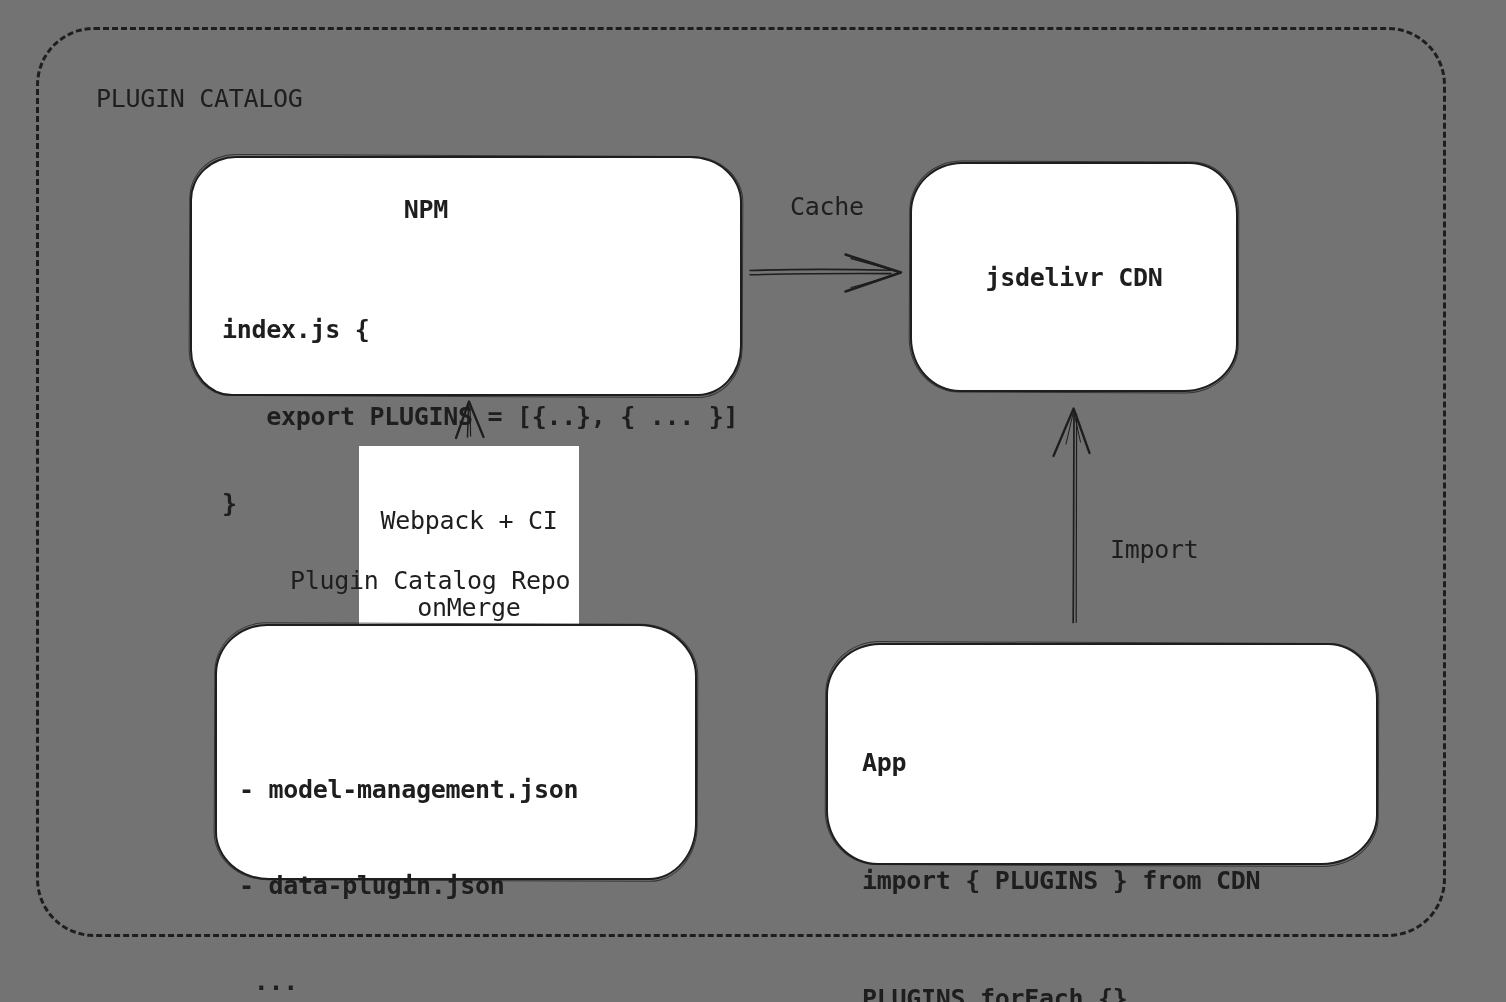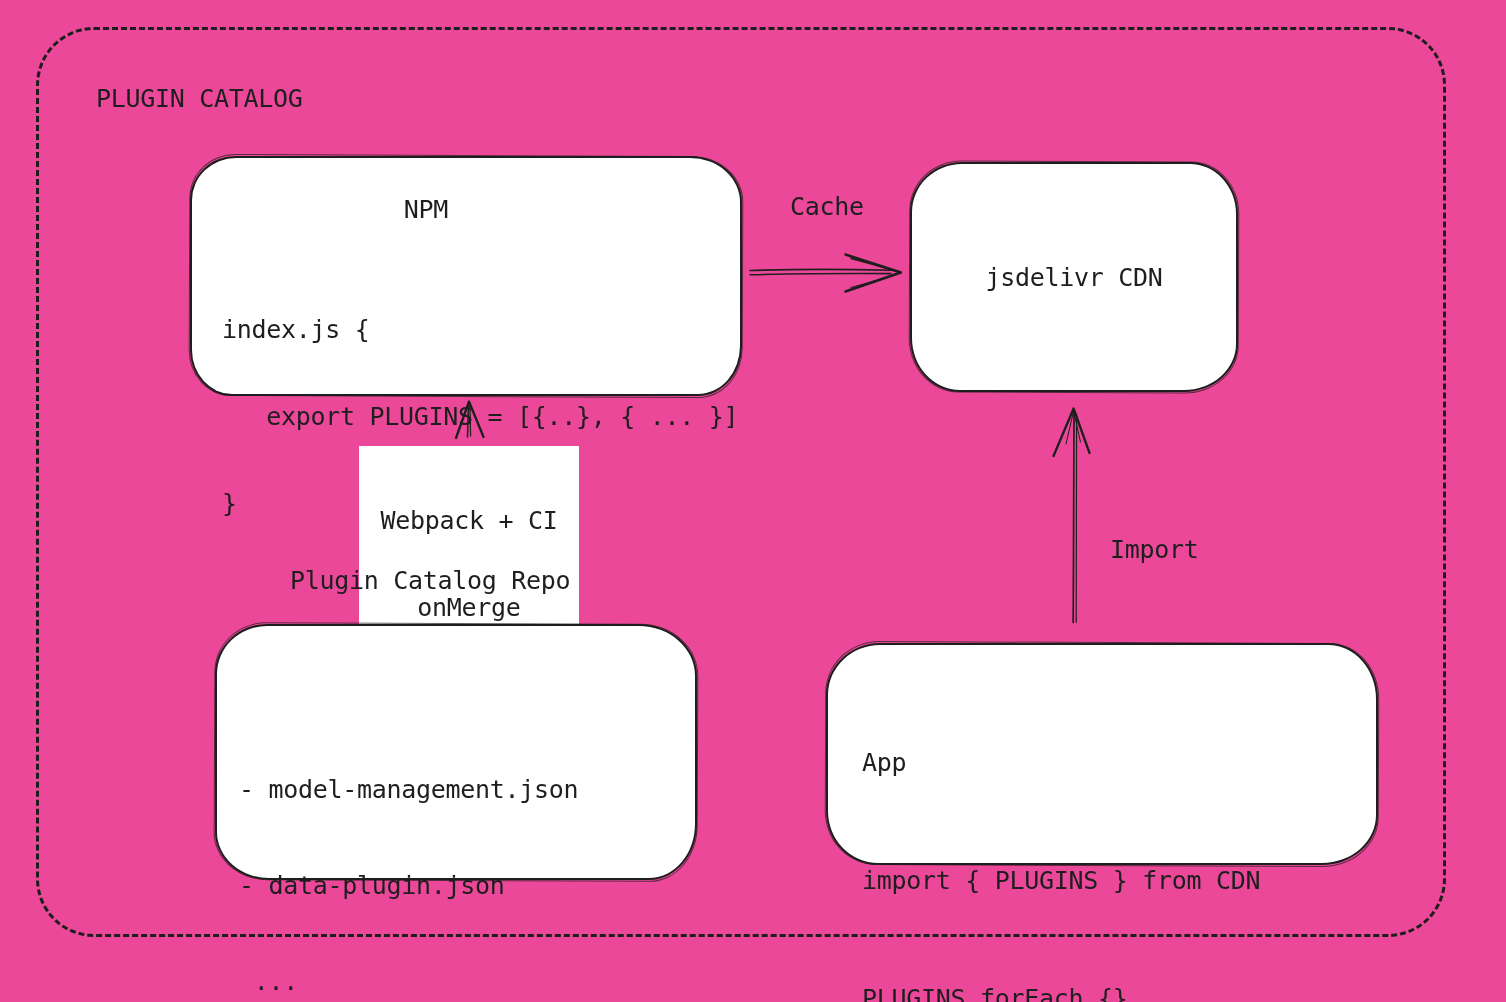--- a/index.html
+++ b/index.html
@@ -12,21 +12,21 @@
     height: 1002px;
     font-family: "DejaVu Sans Mono", "Liberation Mono", monospace;
     color: #1e1e1e;
     letter-spacing: -0.3px;
   }
   .canvas {
     position: relative;
     width: 1506px;
     height: 1002px;
     overflow: hidden;
-    background: #ec4899;
+    background: #737373;
   }
   
   .frame {
     position: absolute;
     left: 36px;
     top: 27px;
     width: 1404px;
     height: 904px;
     border: 3px dashed #1e1e1e;
     border-radius: 58px;
@@ -49,20 +49,21 @@
     text-align: center;
     background: #ffffff;
     padding: 2px 0 3px 0;
   }
   
   .node {
     position: absolute;
     box-sizing: border-box;
     background: #ffffff;
     border: 2.2px solid #1e1e1e;
+    font-weight: bold;
   }
   .node::before {
     content: "";
     position: absolute;
     inset: -3px;
     border: 1.4px solid rgba(30, 30, 30, 0.72);
     border-radius: inherit;
     transform: rotate(0.25deg);
     pointer-events: none;
   }

